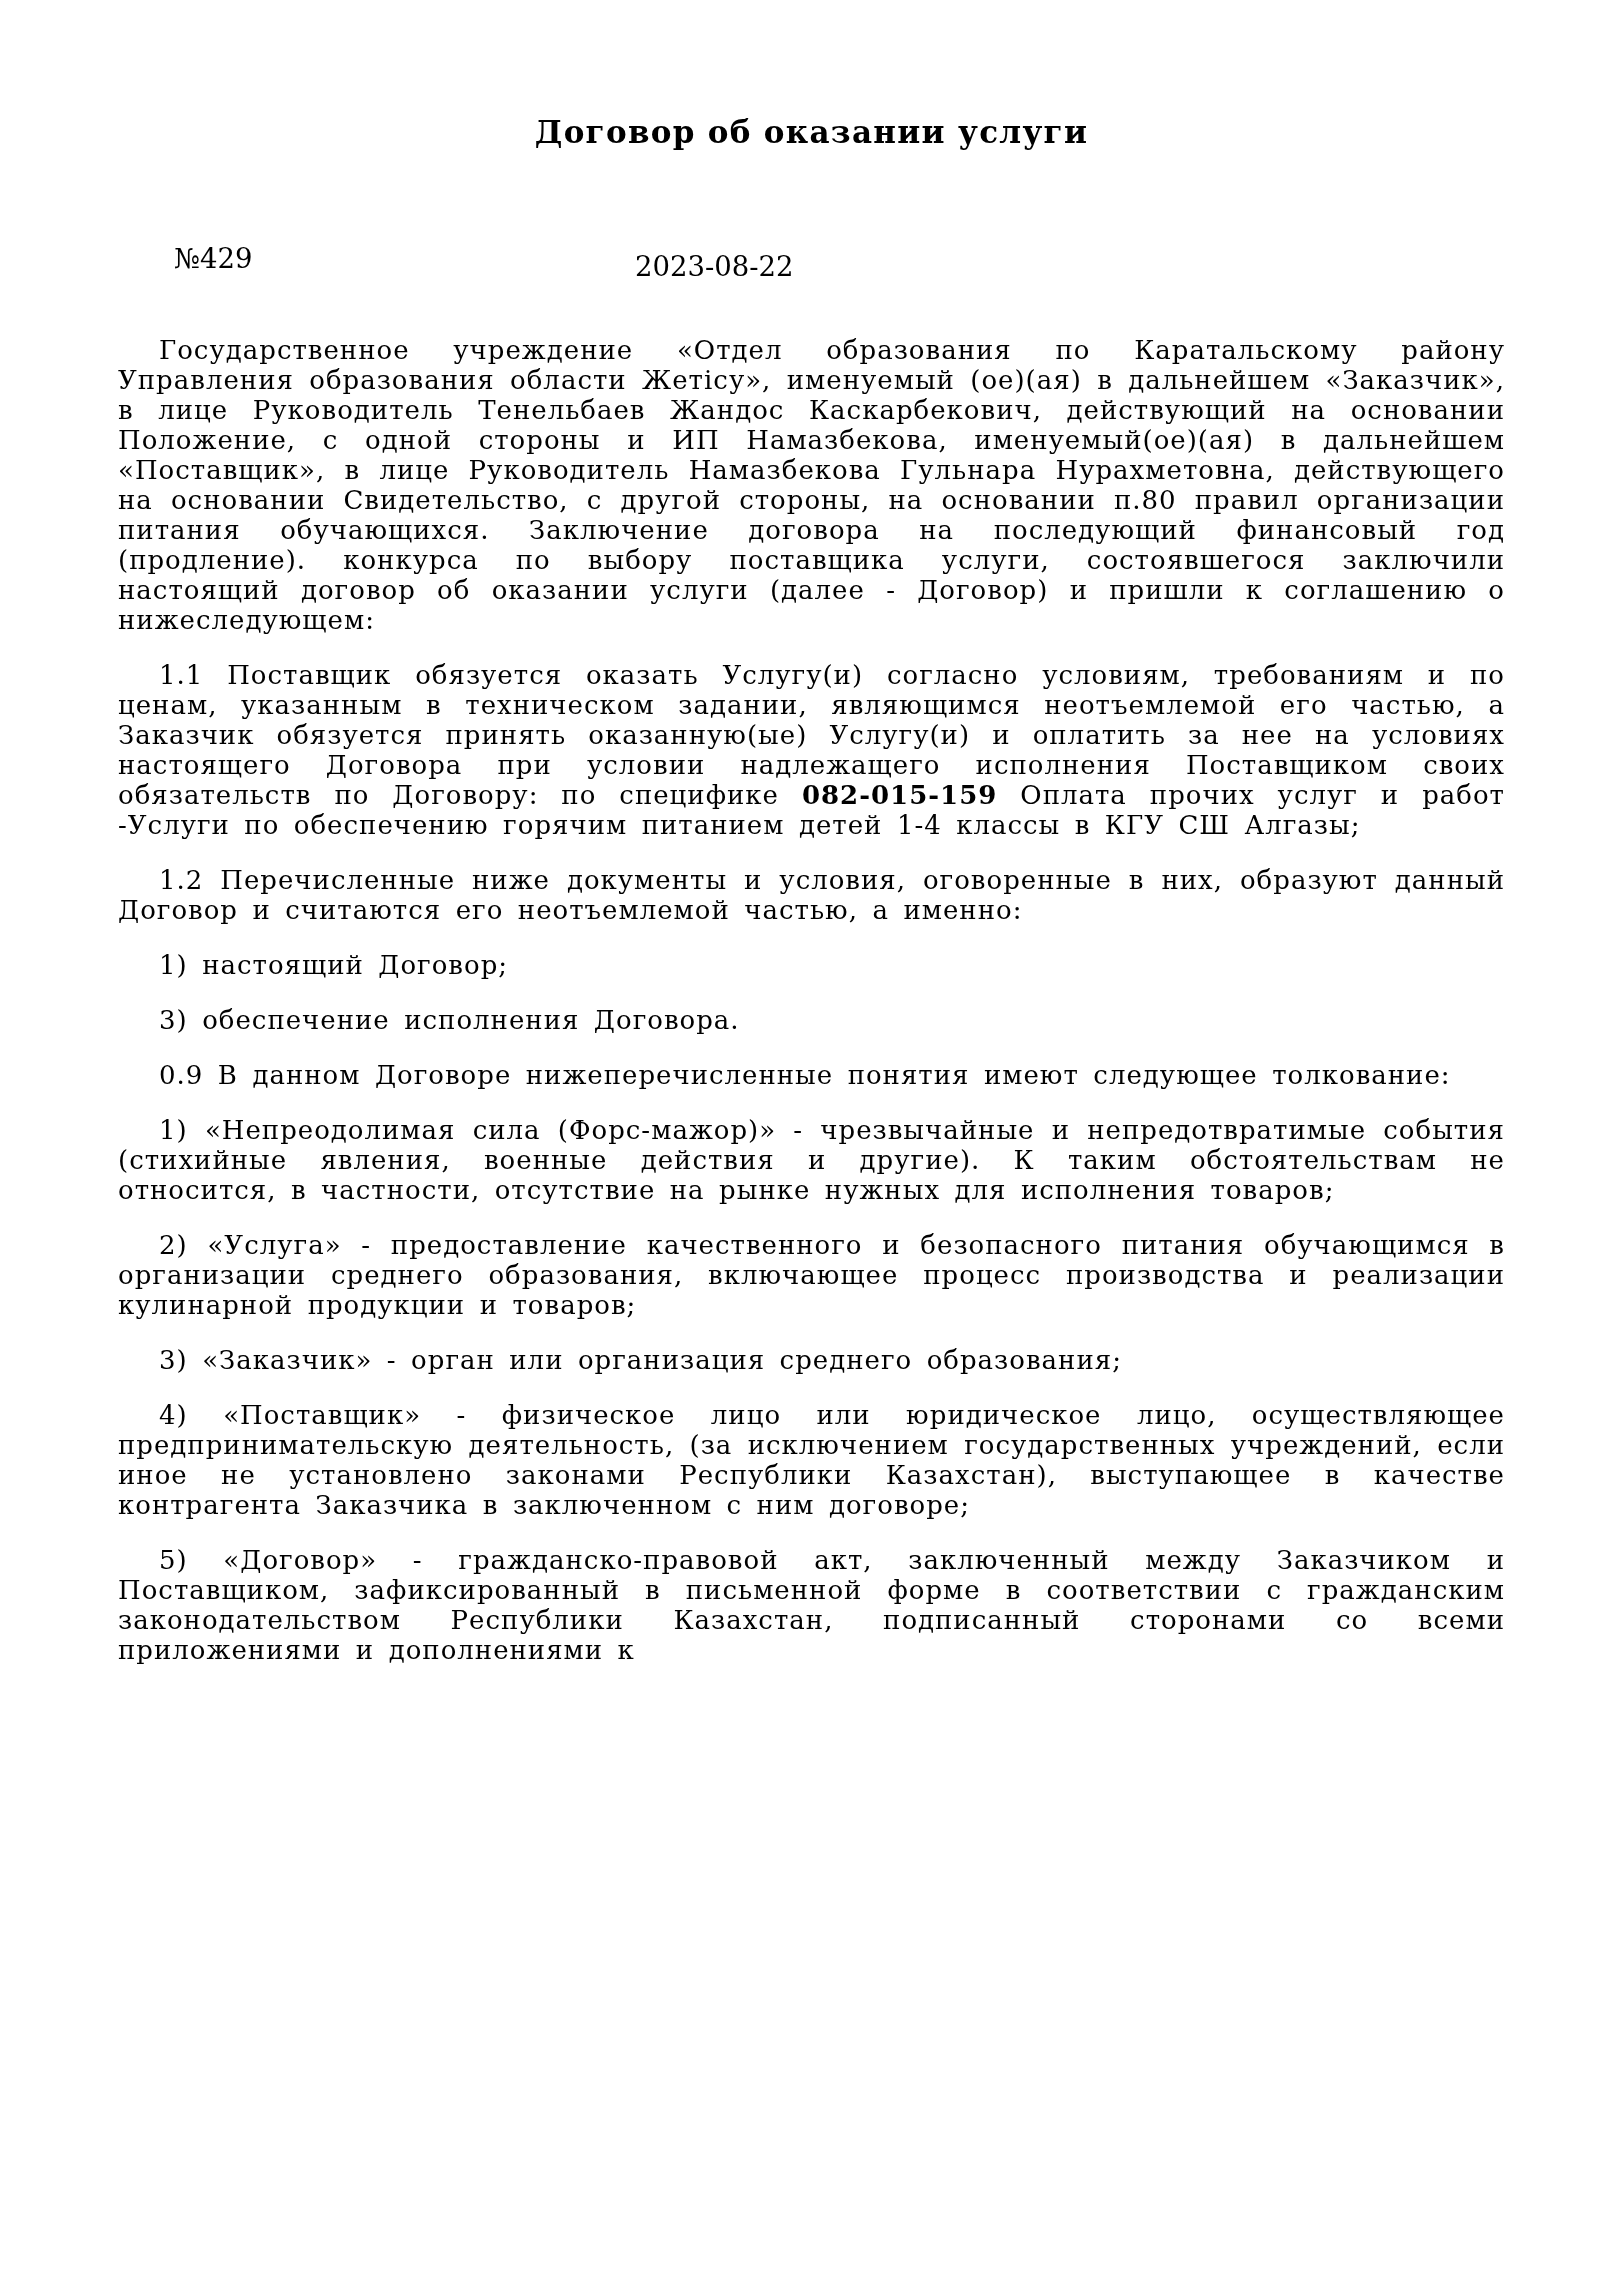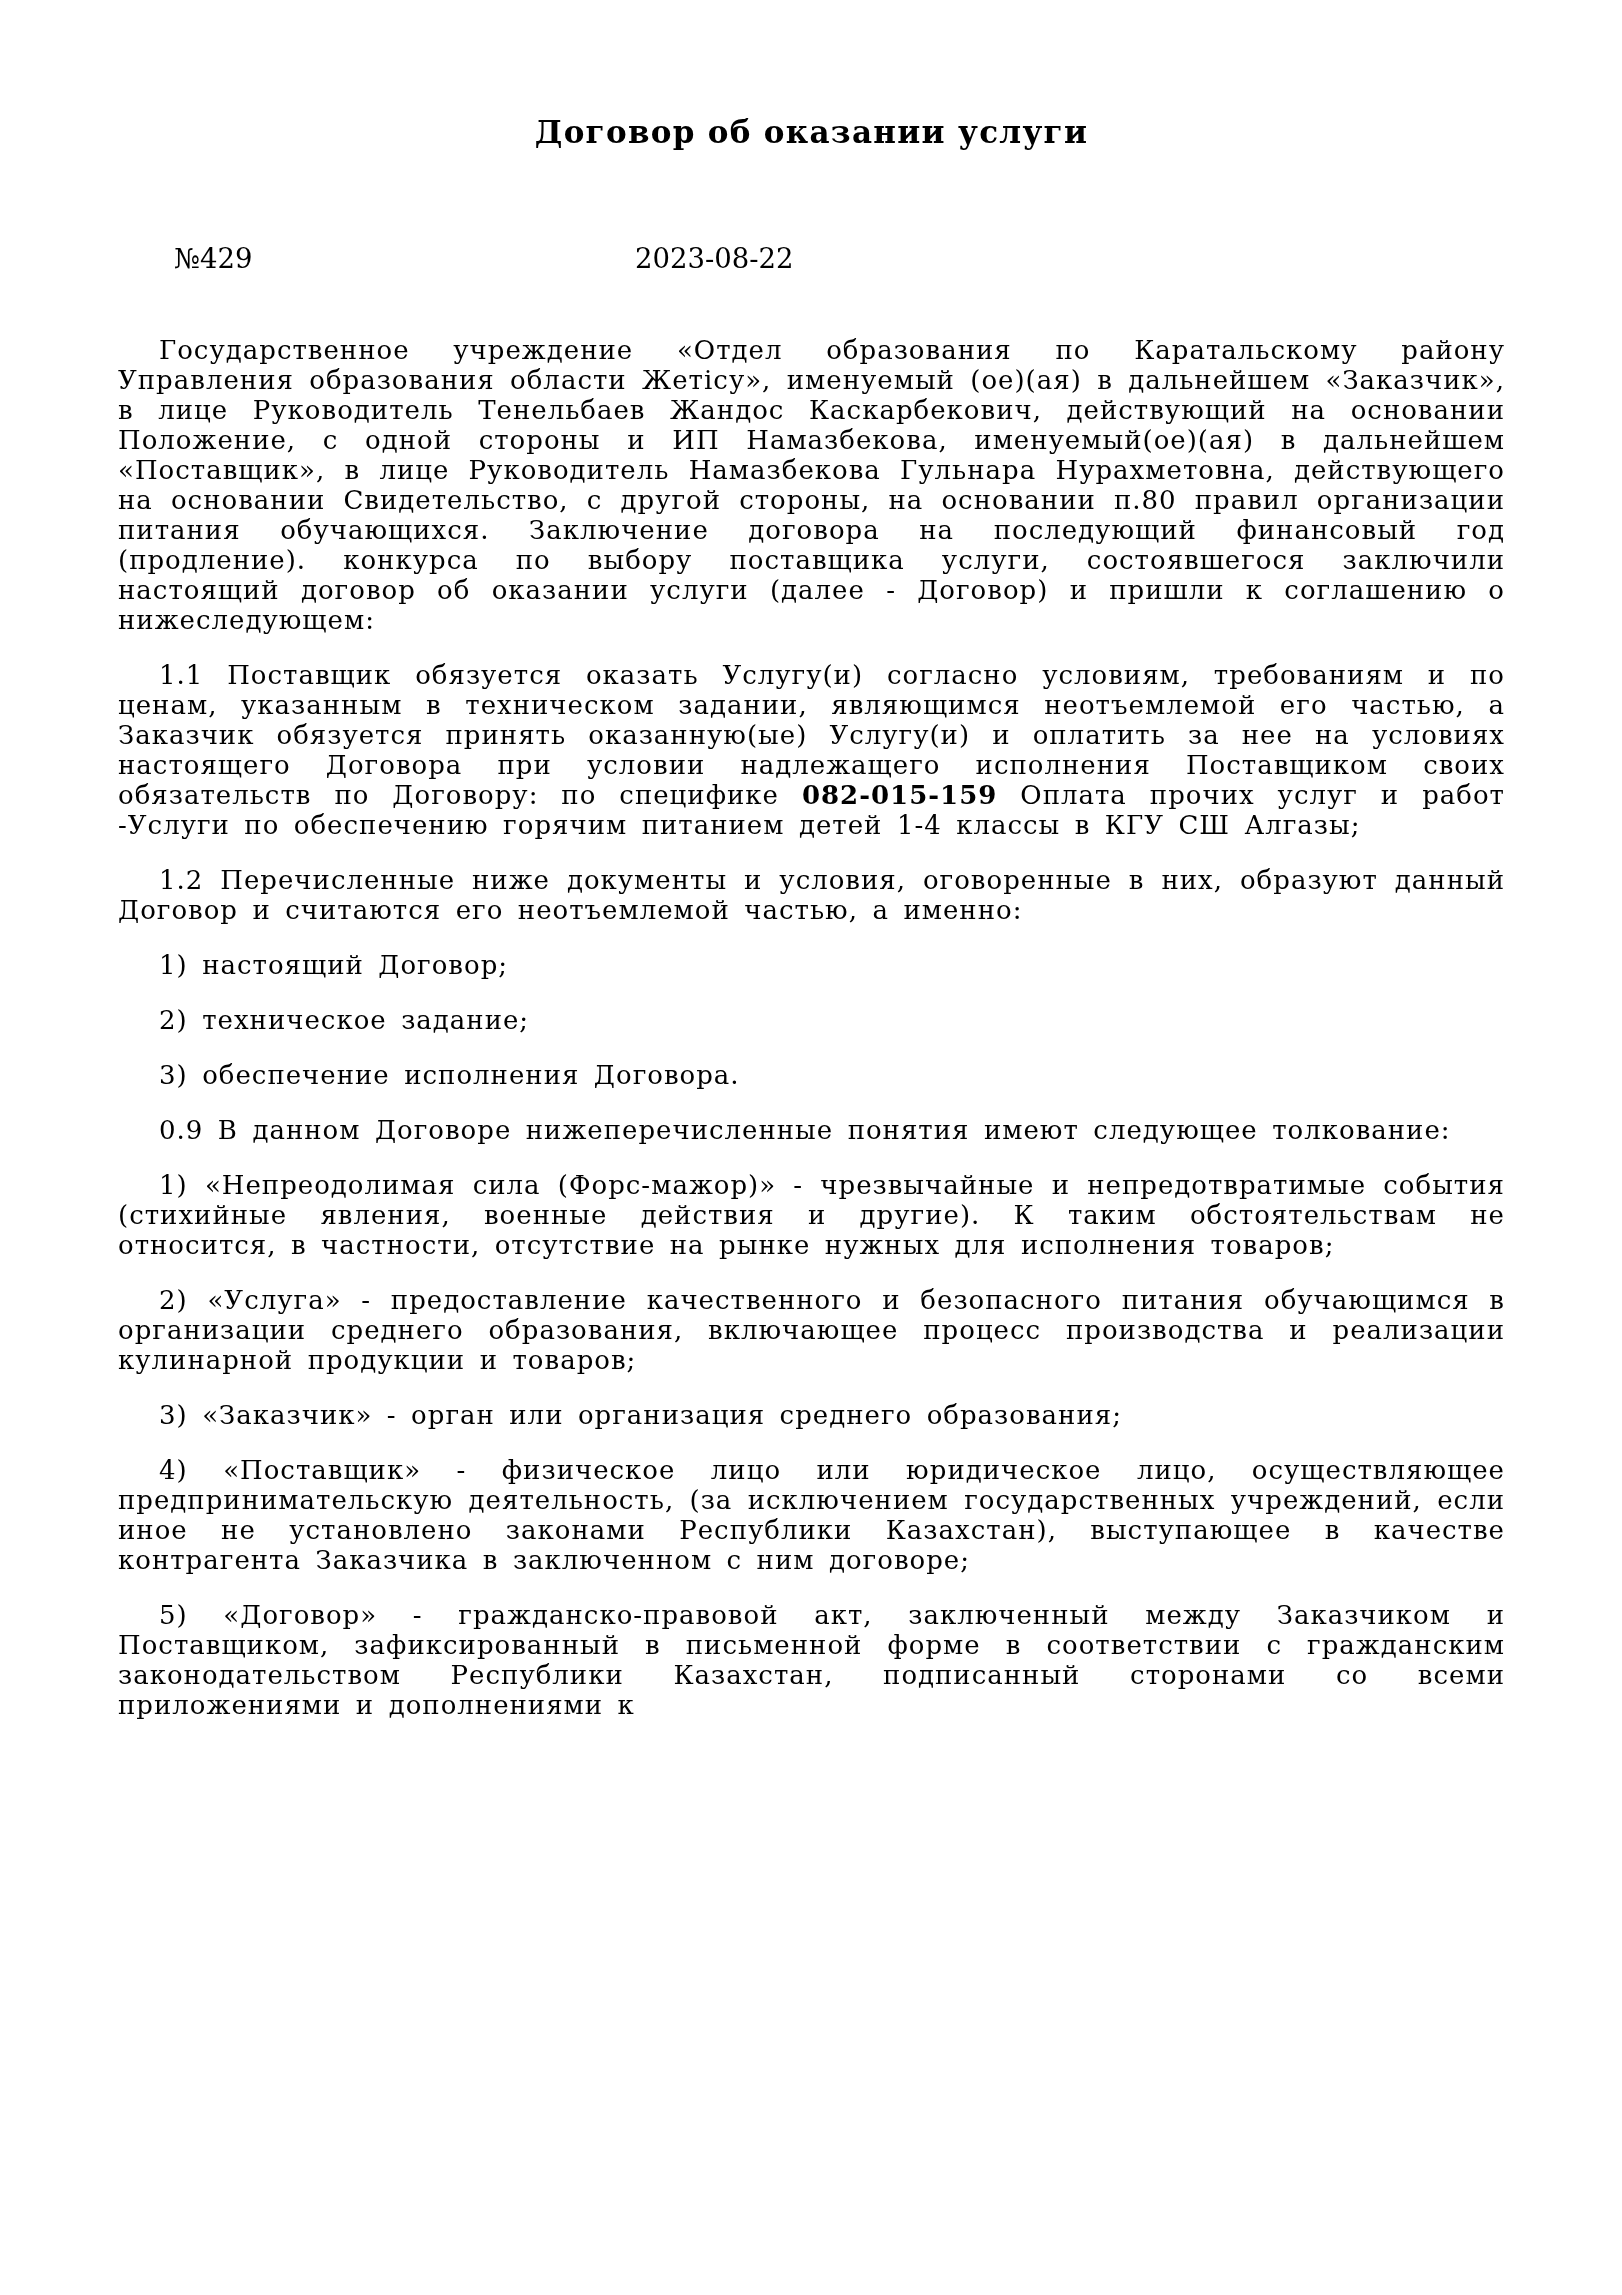--- a/index.html
+++ b/index.html
@@ -31,21 +31,21 @@
     letter-spacing: 1.3px;
   }
   .meta-row {
     position: relative;
     margin-top: 90px;
     height: 34px;
     font-size: 27.5px;
     line-height: 34px;
   }
   .meta-number { position: absolute; left: 56px; top: 0; }
-  .meta-date   { position: absolute; left: 517px; top: 0; }
+  .meta-date   { position: absolute; left: 517px; top: 8px; }
   .para {
     margin: 25px 0 0 0;
     font-size: 26px;
     line-height: 30px;
     text-align: justify;
     text-indent: 41px;
     letter-spacing: 1px;
     word-spacing: 5.2px;
   }
   .para.first { margin-top: 60px; }
@@ -99,21 +99,20 @@
     </div>
 
     <p class="para first">Государственное учреждение «Отдел образования по Каратальскому району Управления образования области Жетісу», именуемый (ое)(ая) в дальнейшем «Заказчик», в лице Руководитель Тенельбаев Жандос Каскарбекович, действующий на основании Положение, с одной стороны и ИП Намазбекова, именуемый(ое)(ая) в дальнейшем «Поставщик», в лице Руководитель Намазбекова Гульнара Нурахметовна, действующего на основании Свидетельство, с другой стороны, на основании п.80 правил организации питания обучающихся. Заключение договора на последующий финансовый год (продление). конкурса по выбору поставщика услуги, состоявшегося заключили настоящий договор об оказании услуги (далее - Договор) и пришли к соглашению о нижеследующем:</p>
 
 
     <p class="para"><span>1.1 Поставщик обязуется оказать Услугу(и) согласно условиям, требованиям и по ценам, указанным в техническом задании, являющимся неотъемлемой его частью, а Заказчик обязуется принять оказанную(ые) Услугу(и) и оплатить за нее на условиях настоящего Договора при условии надлежащего исполнения Поставщиком своих обязательств по Договору: по специфике </span><span class="bold-code">082-015-159</span><span> Оплата прочих услуг и работ -Услуги по обеспечению горячим питанием детей 1-4 классы в КГУ СШ Алгазы;</span></p>
 
     <p class="para">1.2 Перечисленные ниже документы и условия, оговоренные в них, образуют данный Договор и считаются его неотъемлемой частью, а именно:</p>
 
     <p class="para">1) настоящий Договор;</p>
-    <p class="para">2) техническое задание;</p>
     <p class="para">3) обеспечение исполнения Договора.</p>
 
     <p class="para">0.9 В данном Договоре нижеперечисленные понятия имеют следующее толкование:</p>
 
     <p class="para">1) «Непреодолимая сила (Форс-мажор)» - чрезвычайные и непредотвратимые события (стихийные явления, военные действия и другие). К таким обстоятельствам не относится, в частности, отсутствие на рынке нужных для исполнения товаров;</p>
     <p class="para">2) «Услуга» - предоставление качественного и безопасного питания обучающимся в организации среднего образования, включающее процесс производства и реализации кулинарной продукции и товаров;</p>
     <p class="para">3) «Заказчик» - орган или организация среднего образования;</p>
     <p class="para">4) «Поставщик» - физическое лицо или юридическое лицо, осуществляющее предпринимательскую деятельность, (за исключением государственных учреждений, если иное не установлено законами Республики Казахстан), выступающее в качестве контрагента Заказчика в заключенном с ним договоре;</p>
     <p class="para">5) «Договор» - гражданско-правовой акт, заключенный между Заказчиком и Поставщиком, зафиксированный в письменной форме в соответствии с гражданским законодательством Республики Казахстан, подписанный сторонами со всеми приложениями и дополнениями к</p>
 

